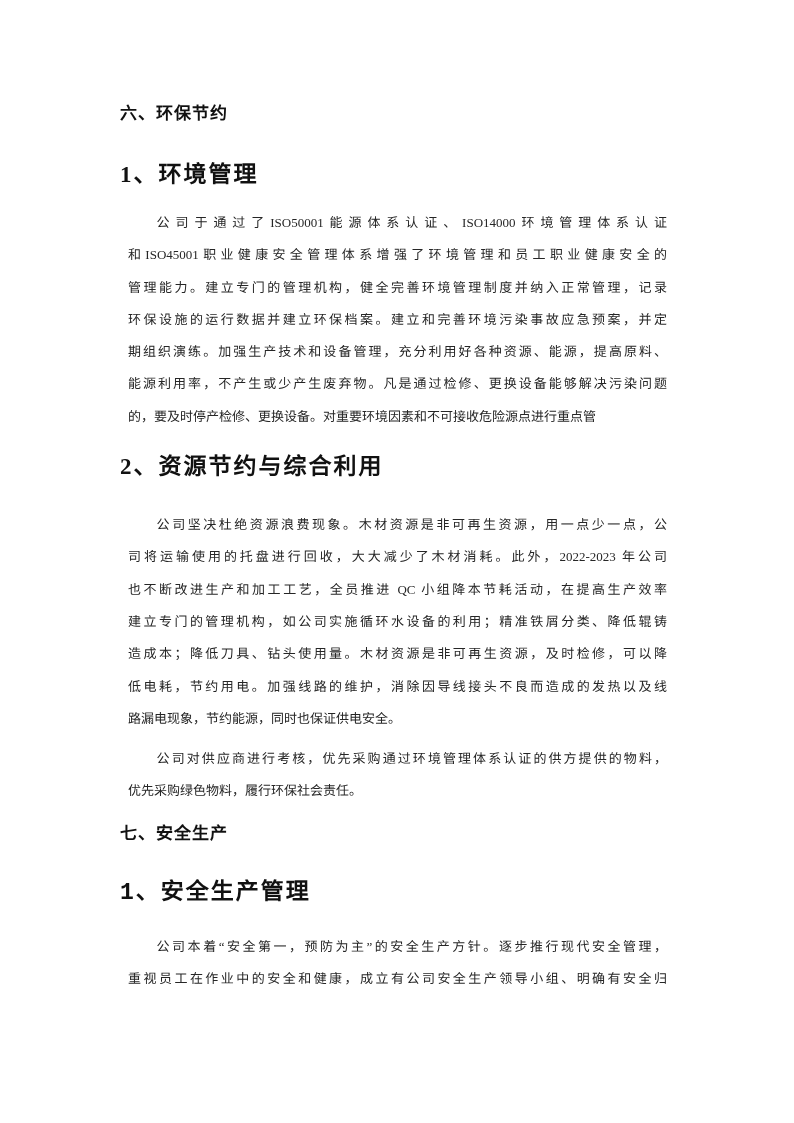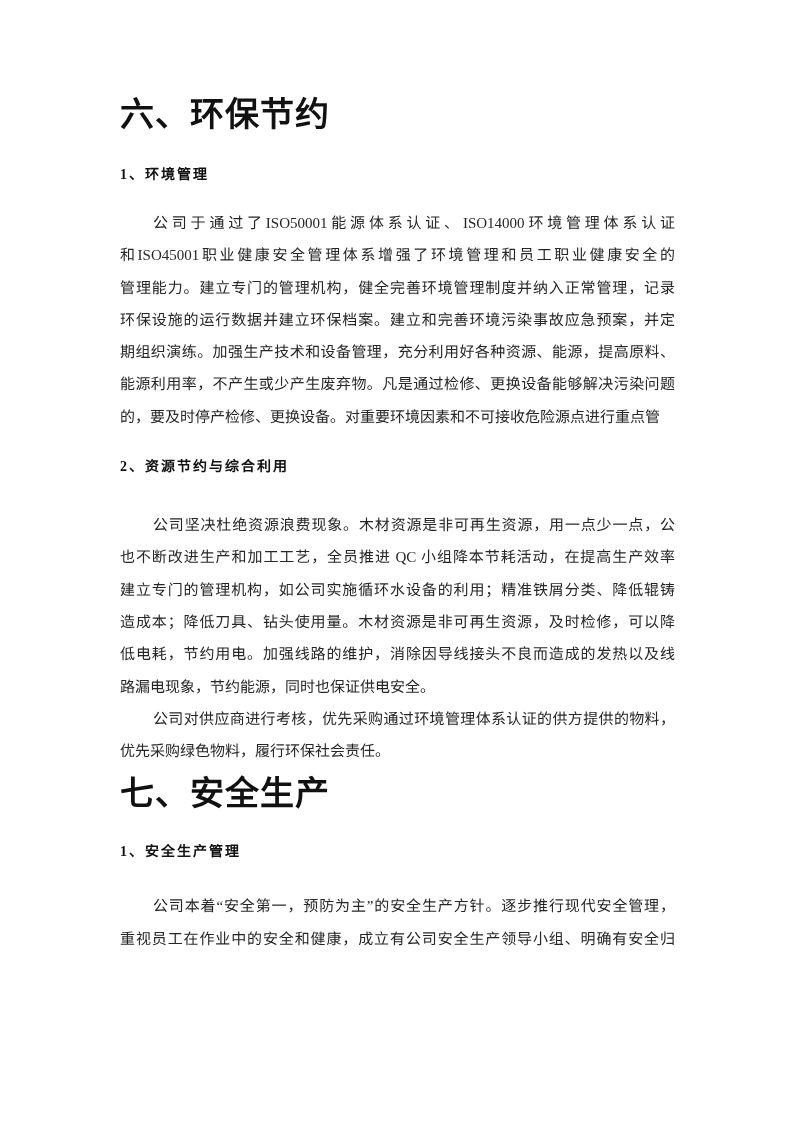--- a/index.html
+++ b/index.html
@@ -11,42 +11,42 @@
     box-sizing:border-box;
     padding:0 119px 0 120px;
     overflow:hidden;
     color:#222222;
     font-family:"Liberation Serif","DejaVu Serif",serif;
   }
   .h-chapter{
     margin:0;
     font-family:"Liberation Sans","DejaVu Sans",sans-serif;
     font-weight:700;
-    font-size:34px;
+    font-size:17px;
     line-height:34px;
     letter-spacing:1px;
     color:#111111;
   }
   .h-chapter.first{margin-top:97px;}
   .h-chapter.safety{margin-top:9px;}
   .h-sub{
     margin:0;
     font-family:"Liberation Serif","DejaVu Serif",serif;
     font-weight:700;
-    font-size:14px;
+    font-size:23px;
     line-height:30px;
     letter-spacing:2px;
     color:#111111;
   }
   .h-sub.env{margin-top:29px;}
   .h-sub.res{margin-top:19px;}
-  .h-sub.safe{margin-top:27px;}
+  .h-sub.safe{margin-top:27px;font-family:Liberation Mono, monospace;}
   .para{
-    margin:0;
-    font-size:15px;
+    margin:8px;
+    font-size:13px;
     line-height:32.3px;
     color:#262626;
   }
   .para.p1{margin-top:17px;}
   .para.p2{margin-top:27px;}
   .para.p3{margin-top:0;}
   .para.p4{margin-top:23px;}
   .para .line{
     white-space:nowrap;
     text-align:justify;
@@ -74,20 +74,21 @@
       <div class="line">环保设施的运行数据并建立环保档案。建立和完善环境污染事故应急预案，并定</div>
       <div class="line">期组织演练。加强生产技术和设备管理，充分利用好各种资源、能源，提高原料、</div>
       <div class="line">能源利用率，不产生或少产生废弃物。凡是通过检修、更换设备能够解决污染问题</div>
       <div class="line">的，要及时停产检修、更换设备。对重要环境因素和不可接收危险源点进行重点管</div>
     </div>
 
   <h2 class="h-sub res">2、资源节约与综合利用</h2>
 
   <div class="para p2">
       <div class="line">公司坚决杜绝资源浪费现象。木材资源是非可再生资源，用一点少一点，公</div>
+      <div class="line">司将运输使用的托盘进行回收，大大减少了木材消耗。此外，2022-2023 年公司</div>
       <div class="line">也不断改进生产和加工工艺，全员推进 QC 小组降本节耗活动，在提高生产效率</div>
       <div class="line">建立专门的管理机构，如公司实施循环水设备的利用；精准铁屑分类、降低辊铸</div>
       <div class="line">造成本；降低刀具、钻头使用量。木材资源是非可再生资源，及时检修，可以降</div>
       <div class="line">低电耗，节约用电。加强线路的维护，消除因导线接头不良而造成的发热以及线</div>
       <div class="line">路漏电现象，节约能源，同时也保证供电安全。</div>
     </div>
 
   <div class="para p3">
       <div class="line">公司对供应商进行考核，优先采购通过环境管理体系认证的供方提供的物料，</div>
       <div class="line">优先采购绿色物料，履行环保社会责任。</div>

